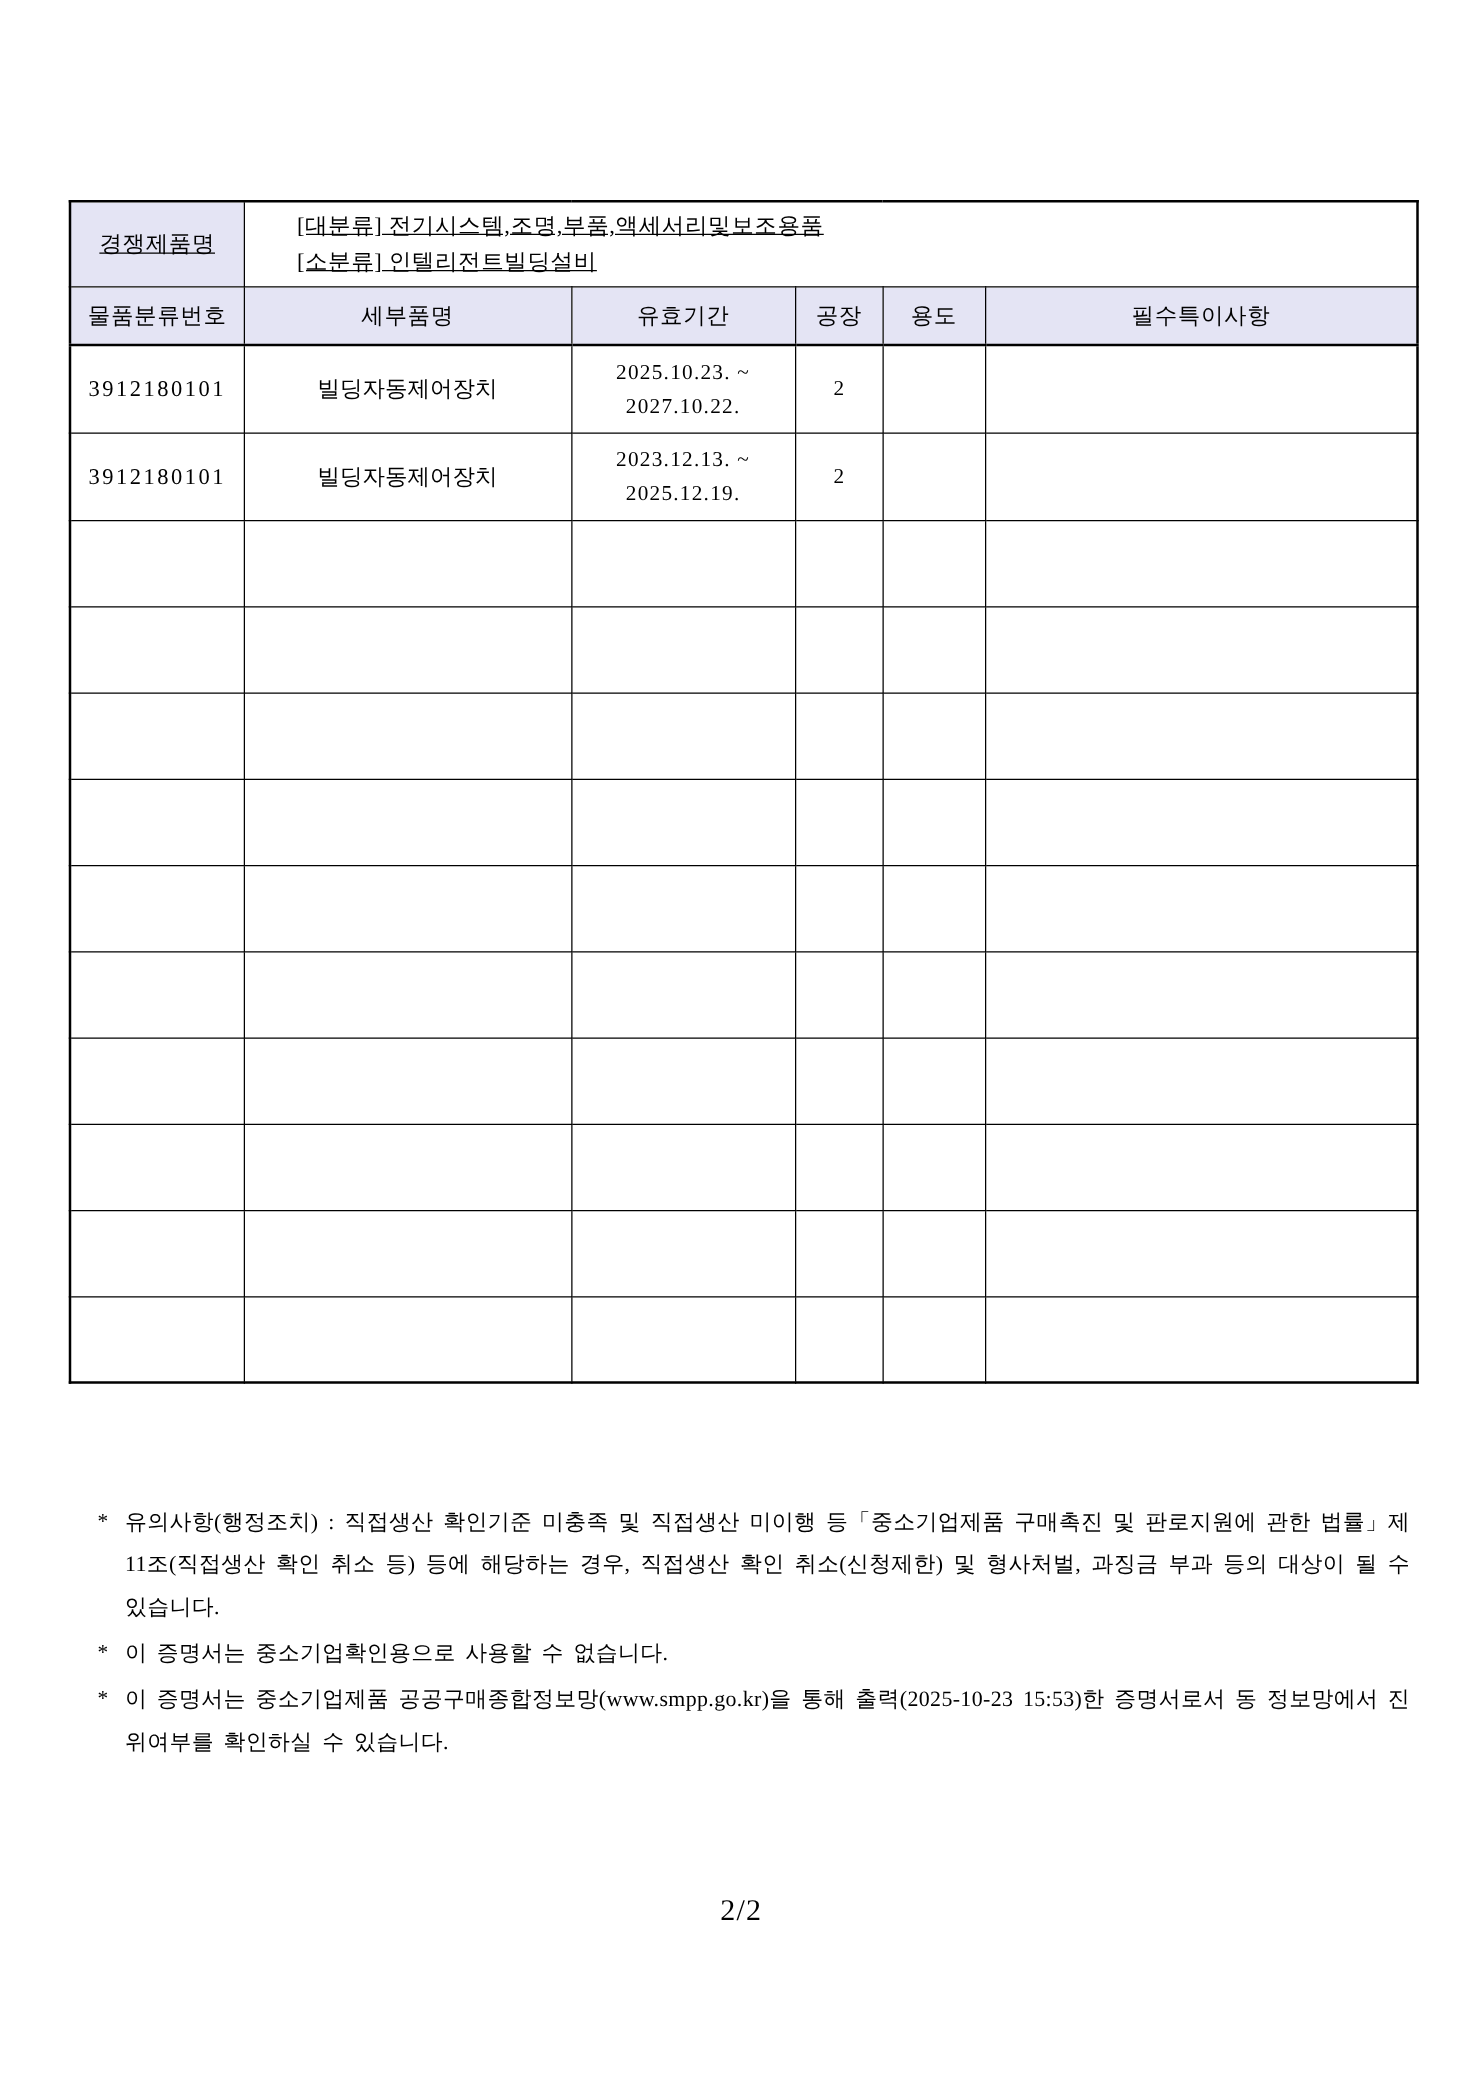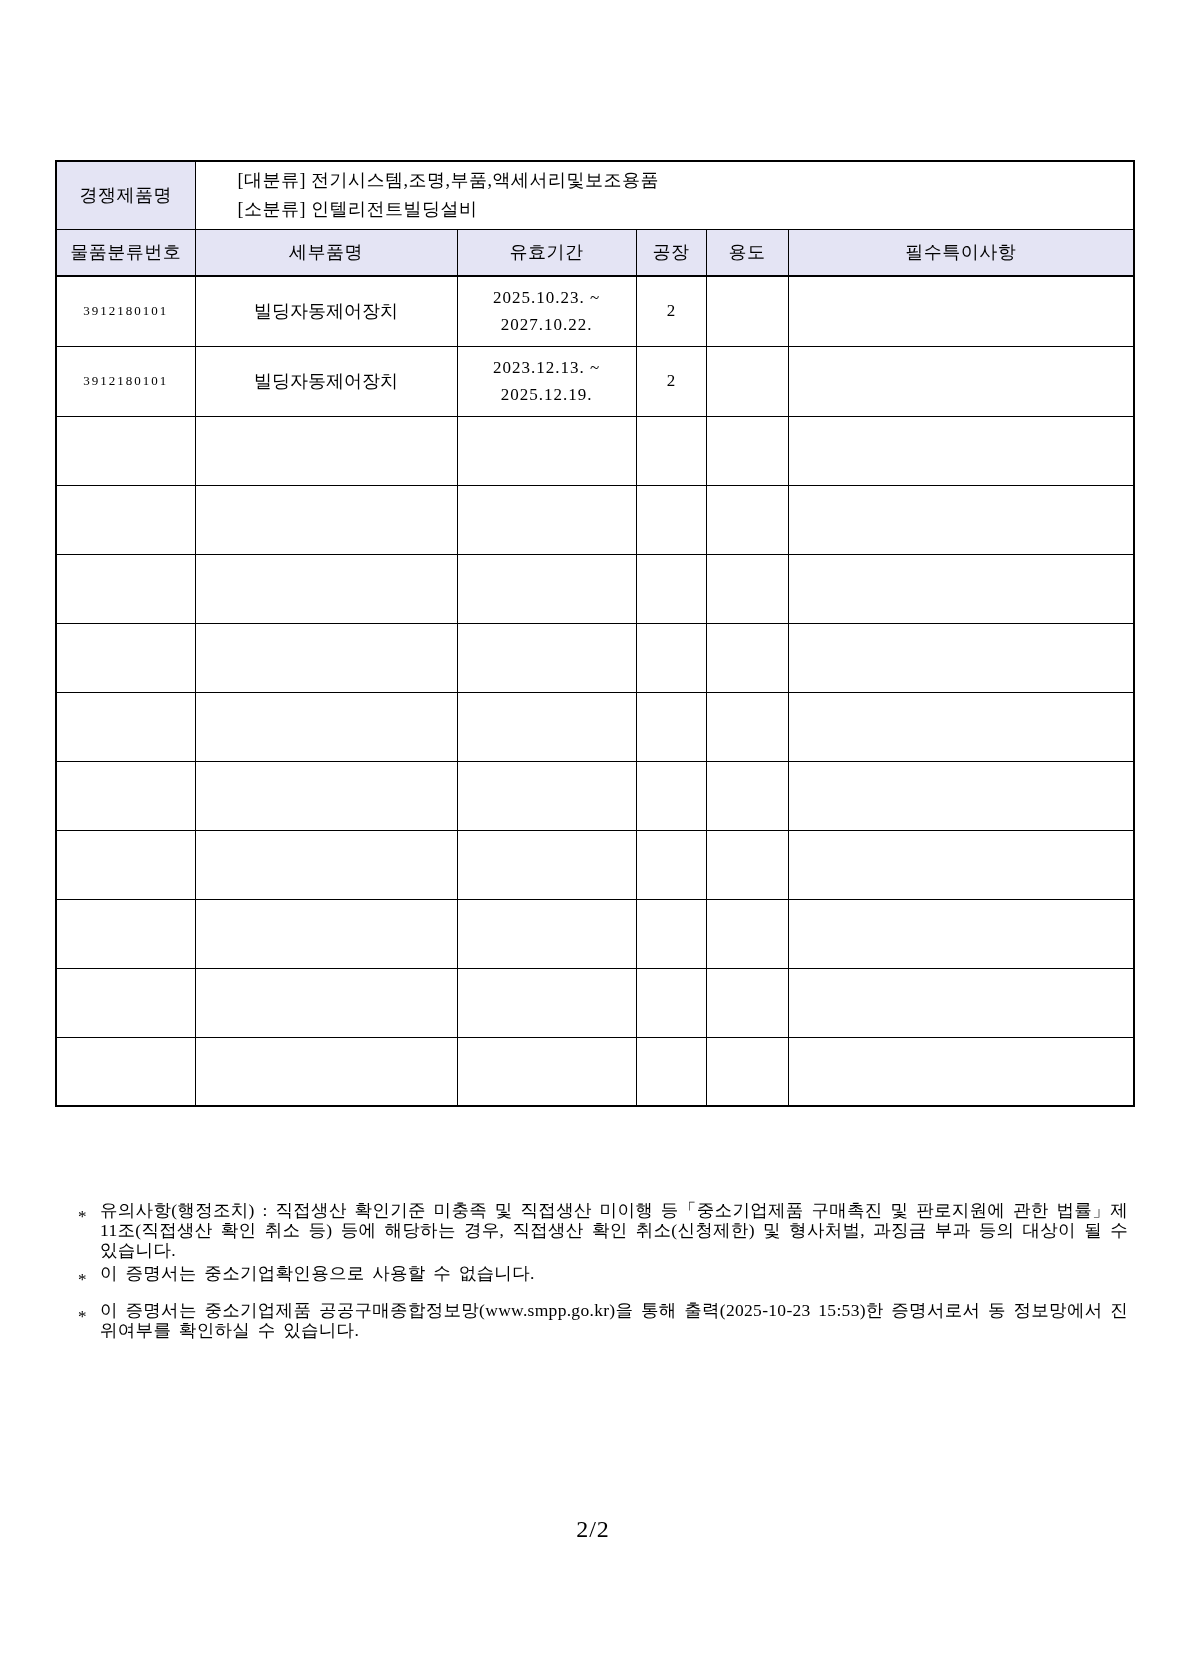--- a/index.html
+++ b/index.html
@@ -32,21 +32,21 @@
     overflow: hidden;
   }
   col.c1 { width: 139px; }
   col.c2 { width: 262px; }
   col.c3 { width: 179px; }
   col.c4 { width: 70px; }
   col.c5 { width: 82px; }
   col.c6 { width: 346px; }
 
   tr.r-meta  { height: 68px; }
-  tr.r-meta2 { height: 68px; }
+  tr.r-meta2 { height: 68px; text-decoration: underline; }
   tr.r-head  { height: 47px; }
   tr.r-data  { height: 70px; }
   tr.r-empty { height: 69px; }
 
   .cert-table td.hd {
     background: var(--header-bg);
     text-align: center;
     letter-spacing: 0.5px;
   }
   tr.r-head td { border-bottom-width: 2px; }
@@ -56,21 +56,21 @@
     letter-spacing: 1px;
   }
   .cert-table td.val .cat-line {
     line-height: 29px;
     letter-spacing: 0.5px;
     font-size: 18px;
     margin-left: 20px;
   }
   td.cell-code {
     text-align: center;
-    font-size: 13px;
+    font-size: 18px;
     letter-spacing: 2px;
     font-family: Liberation Serif, serif;
   }
   td.cell-name { text-align: center; font-size: 18px; }
   td.cell-period { text-align: center; font-size: 17px; margin-left: 26px; }
   td.cell-period .p-line { line-height: 27px; letter-spacing: 1px; }
   td.cell-factory { text-align: center; font-size: 17px; }
   td.cell-usage, td.cell-notes { text-align: center; }
 
   .notes {
@@ -87,21 +87,21 @@
   .note .bullet {
     width: 22px;
     flex: 0 0 22px;
     font-size: 17px;
     line-height: 34px;
     text-align: left;
   }
   .note .note-text {
     flex: 1;
     font-size: 17.5px;
-    line-height: 20px;
+    line-height: 34px;
     word-spacing: 3px;
     letter-spacing: 0.3px;
     text-align: justify;
   }
   .page-number {
     position: absolute;
     top: 1516px;
     left: 0;
     width: 100%;
     text-align: center;

